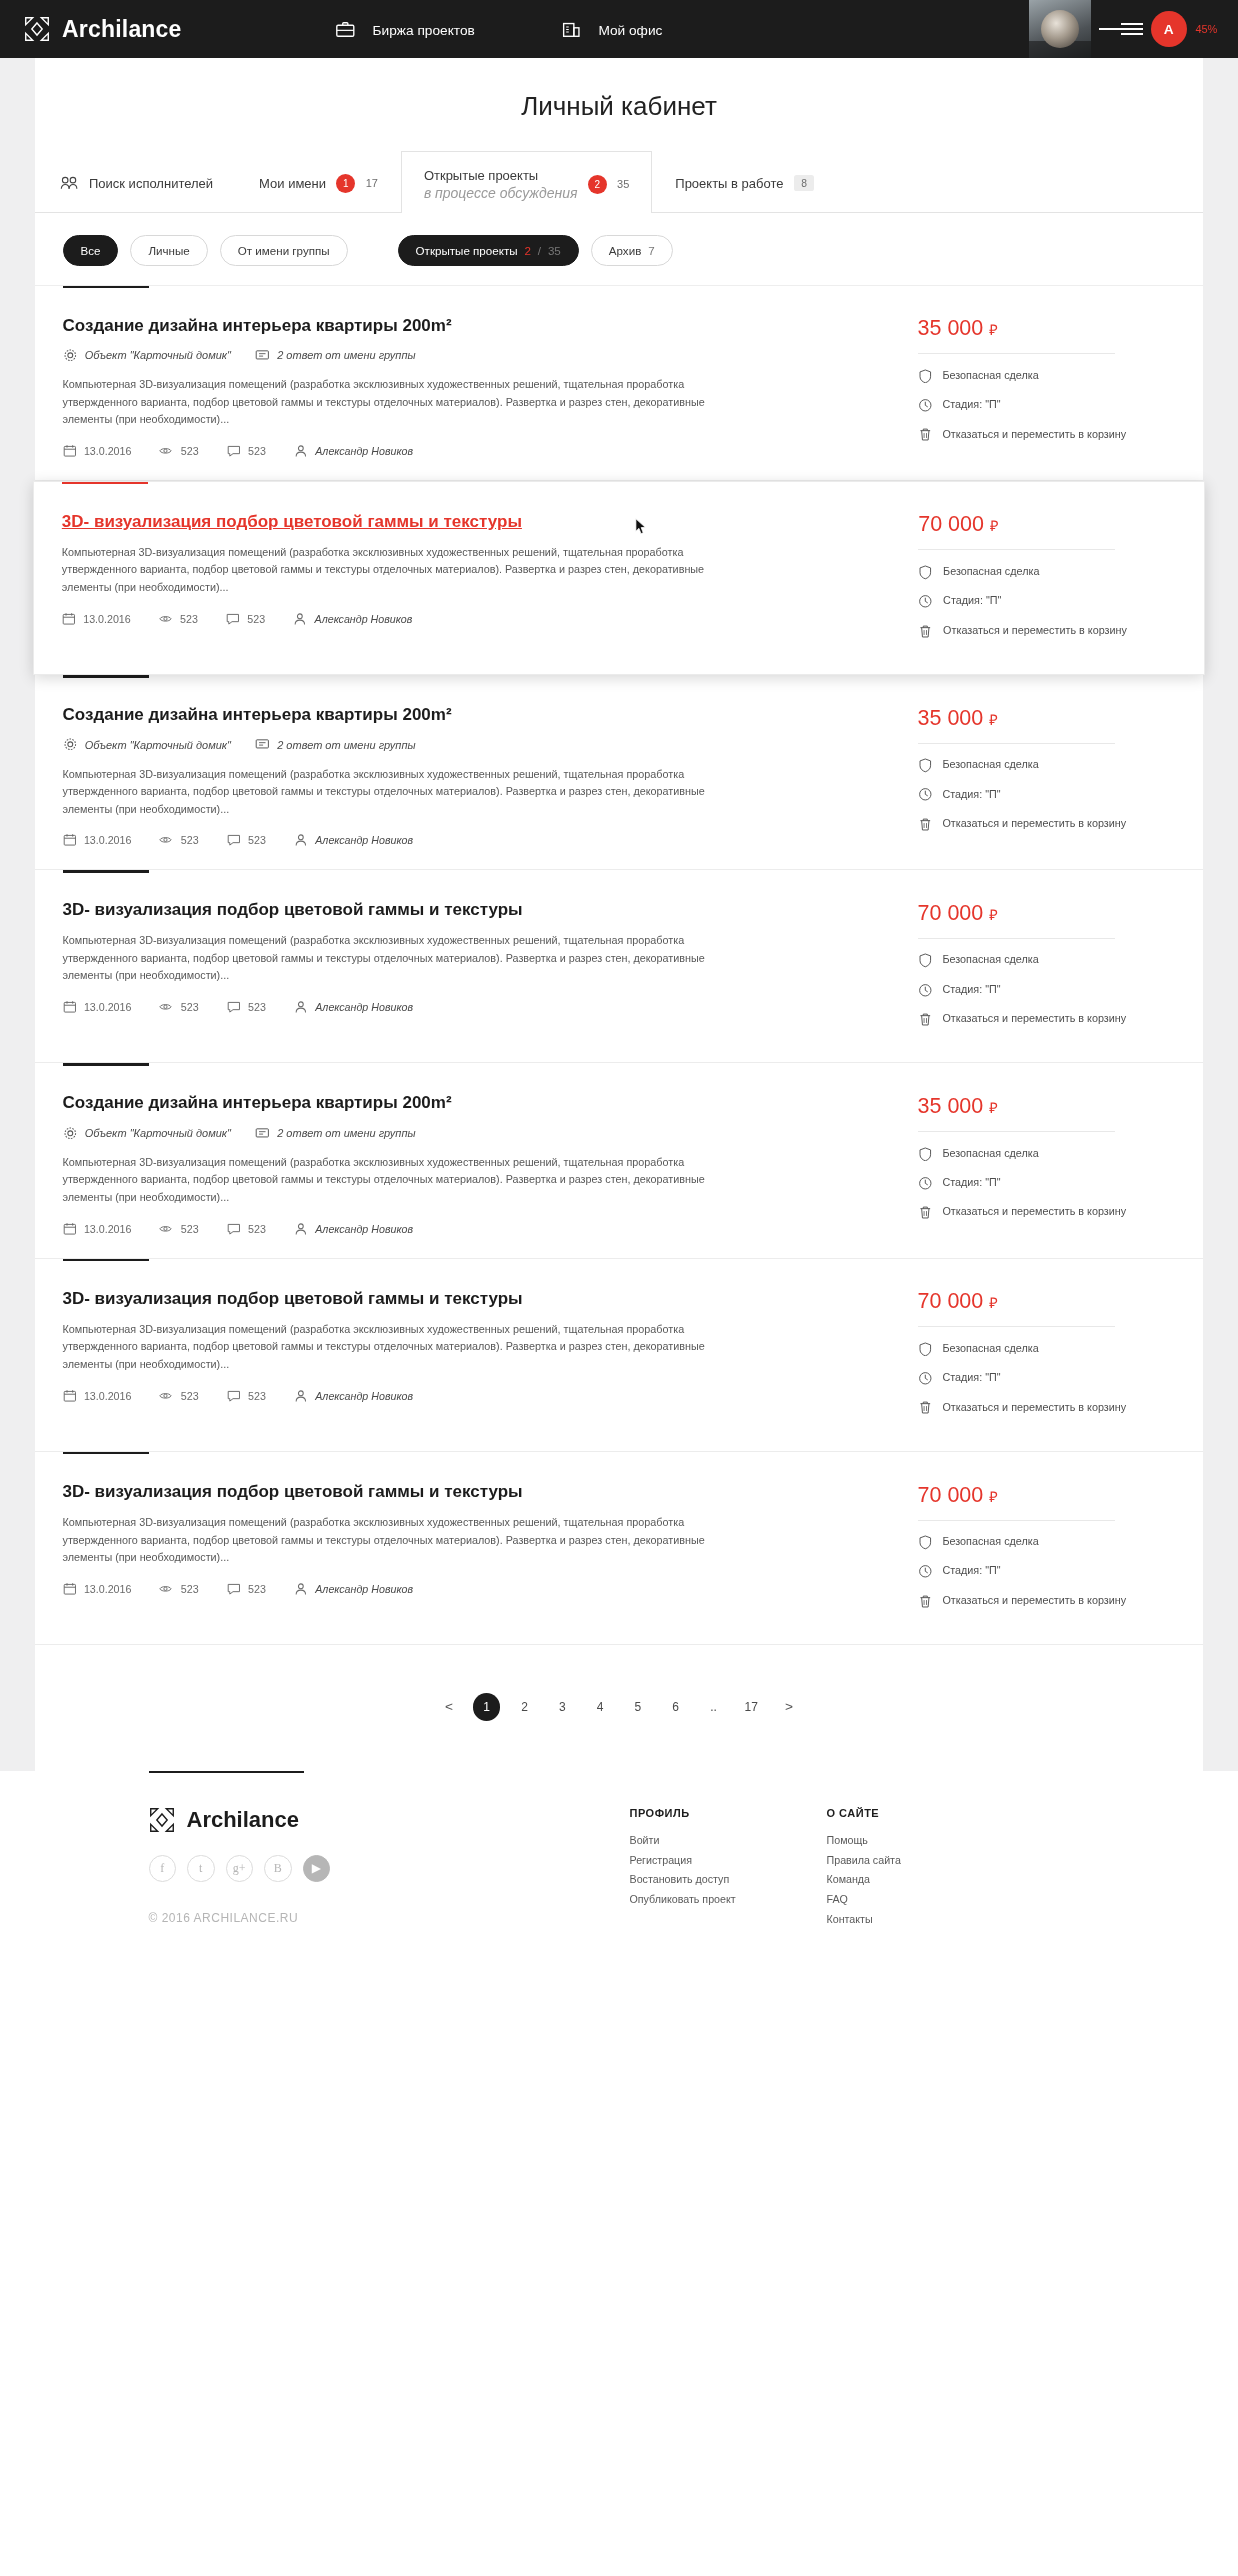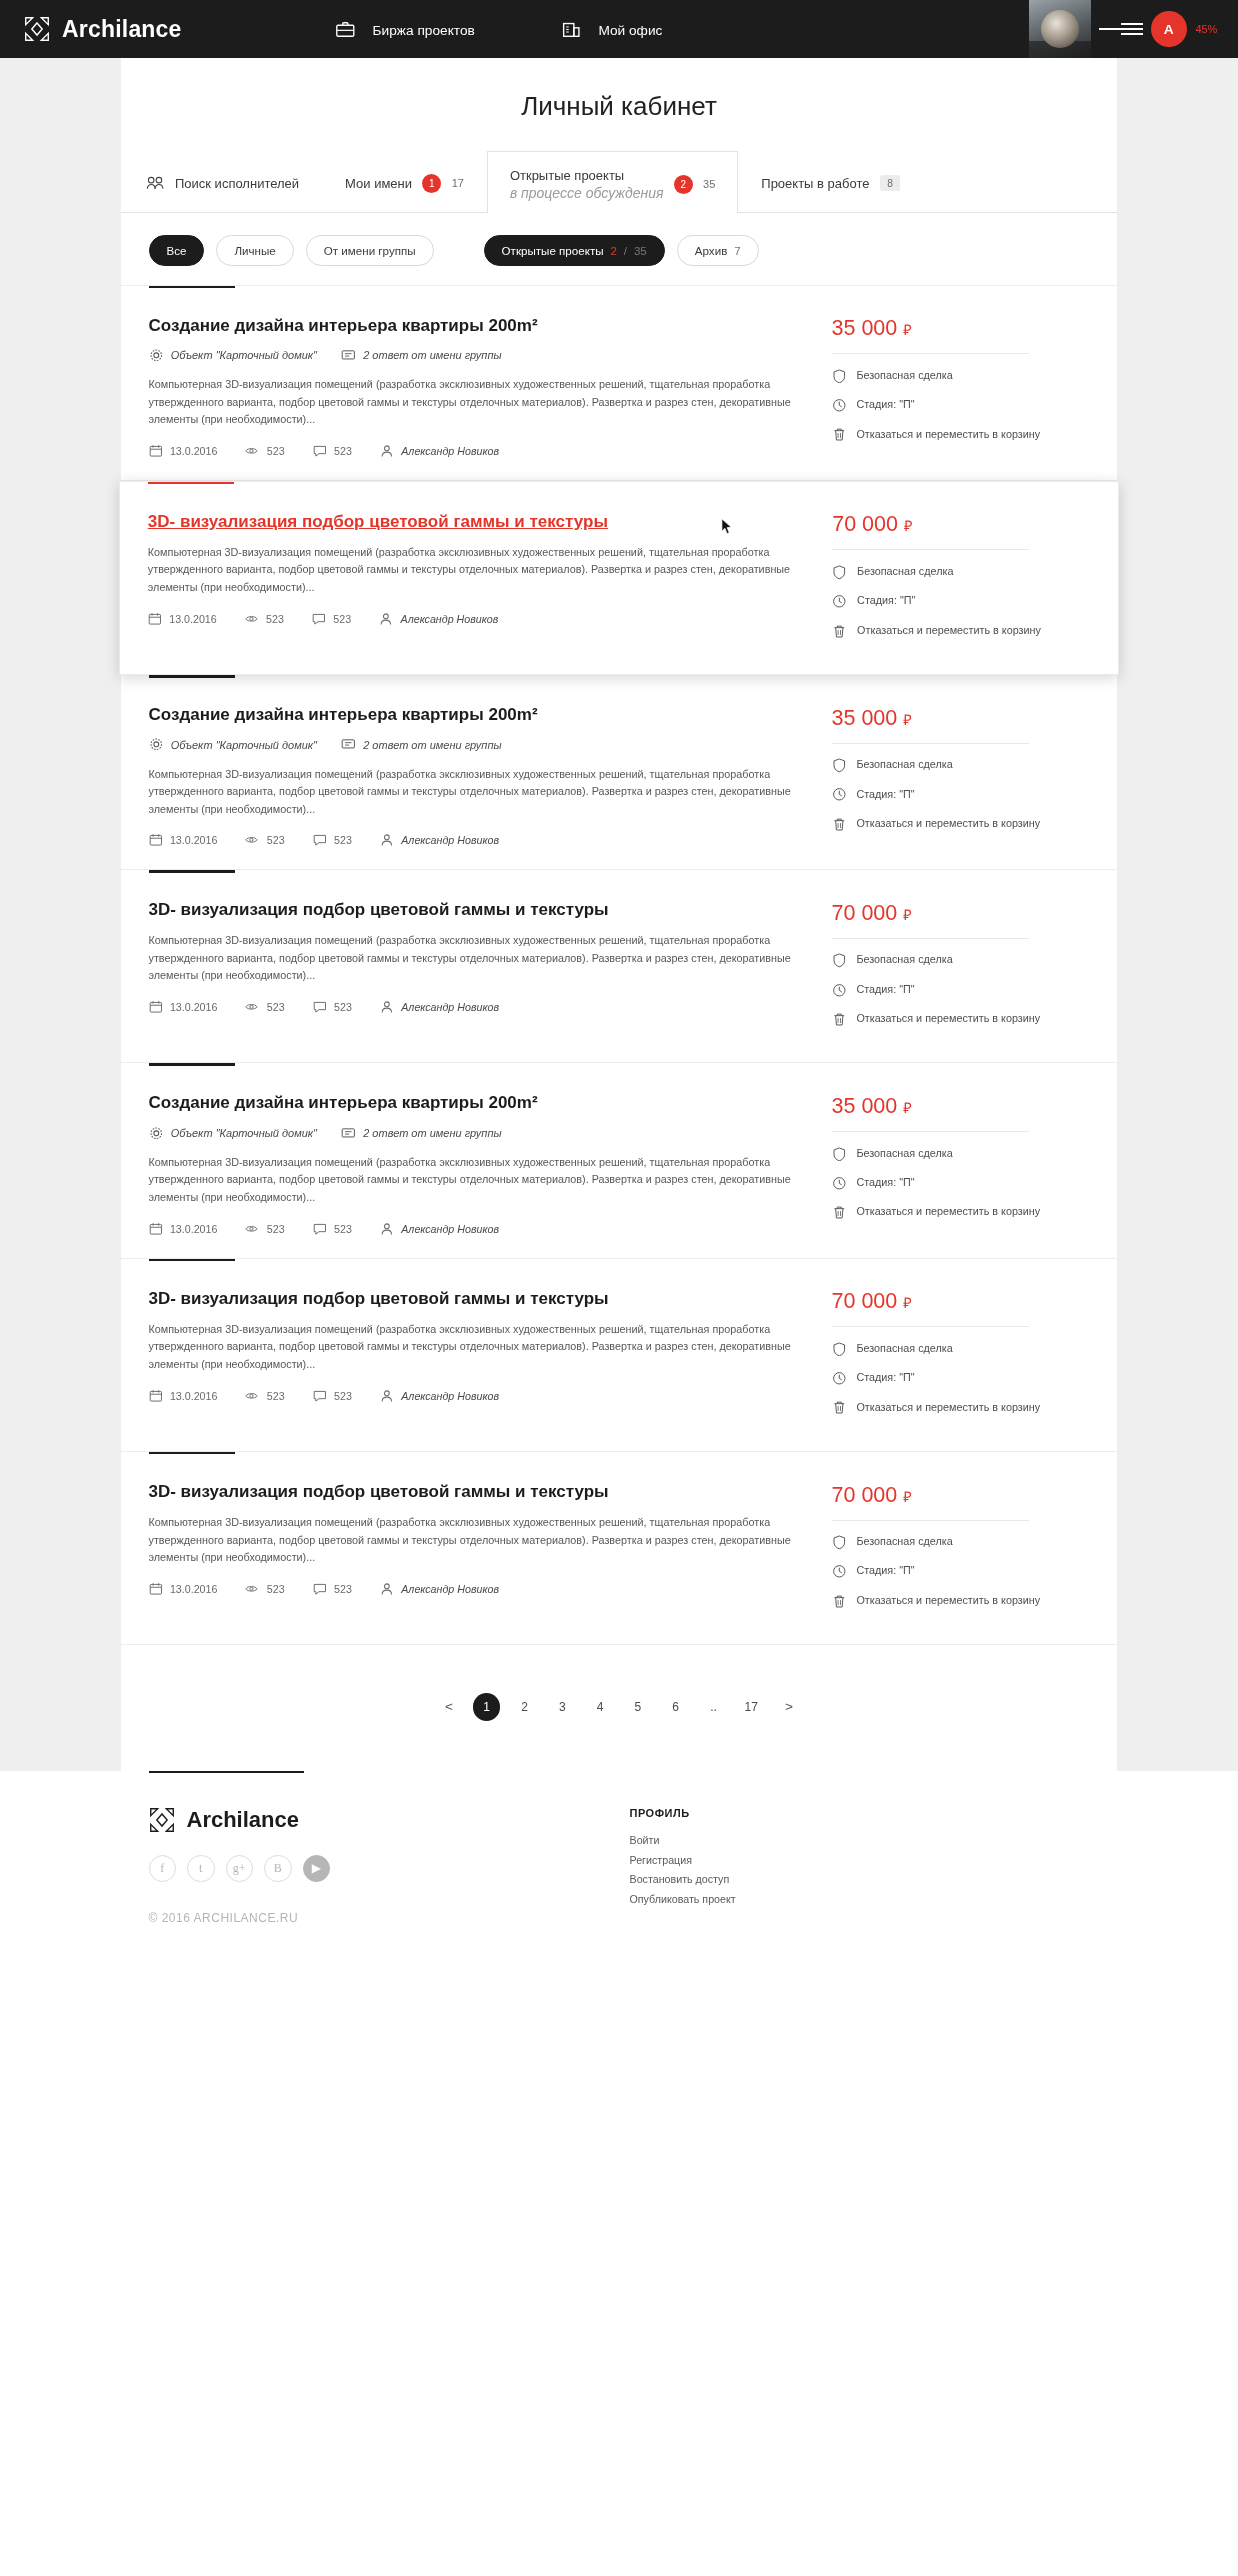--- a/index.html
+++ b/index.html
@@ -107,21 +107,21 @@
     font-size: 11px;
   }
 
   
   .page {
     width: 1238px;
     background: #efeff0;
     padding-bottom: 0;
   }
   .container {
-    width: 996px;
+    width: 1168px;
     margin: 0 auto;
     background: #ffffff;
   }
   .page-title {
     text-align: center;
     font-size: 26px;
     color: #222;
     padding: 33px 0 29px;
     font-weight: normal;
     background:#fff;
@@ -1084,16 +1084,26 @@
       <div class="f-col">
         <div class="f-head">ПРОФИЛЬ</div>
         <div id="f-links-0">
             <span class="f-link">Войти</span>
             <span class="f-link">Регистрация</span>
             <span class="f-link">Востановить доступ</span>
             <span class="f-link">Опубликовать проект</span>
           </div>
       </div>
 
+      <div class="f-col">
+        <div class="f-head">О САЙТЕ</div>
+        <div id="f-links-1">
+            <span class="f-link">Помощь</span>
+            <span class="f-link">Правила сайта</span>
+            <span class="f-link">Команда</span>
+            <span class="f-link">FAQ</span>
+            <span class="f-link">Контакты</span>
+          </div>
+      </div>
     </div>
   </div>
 </div>
 
 
 </body></html>

